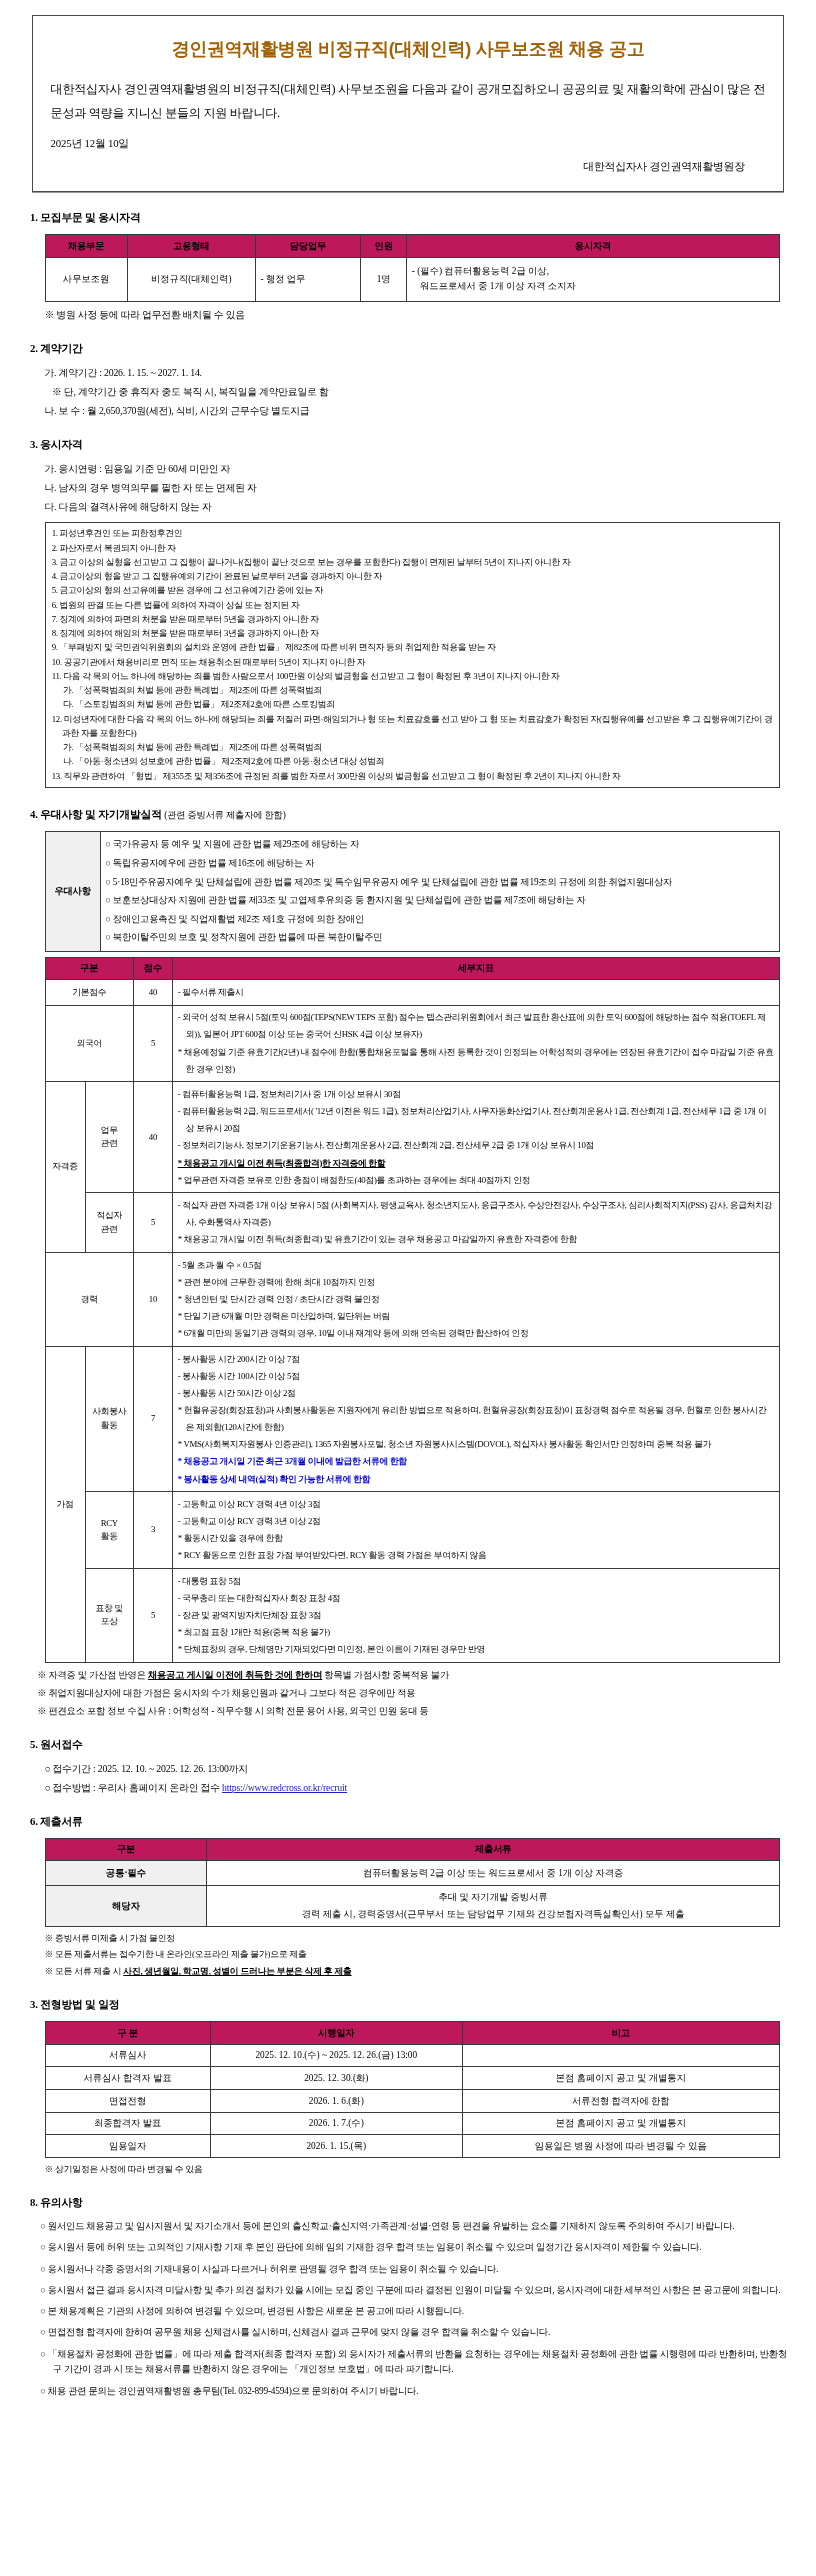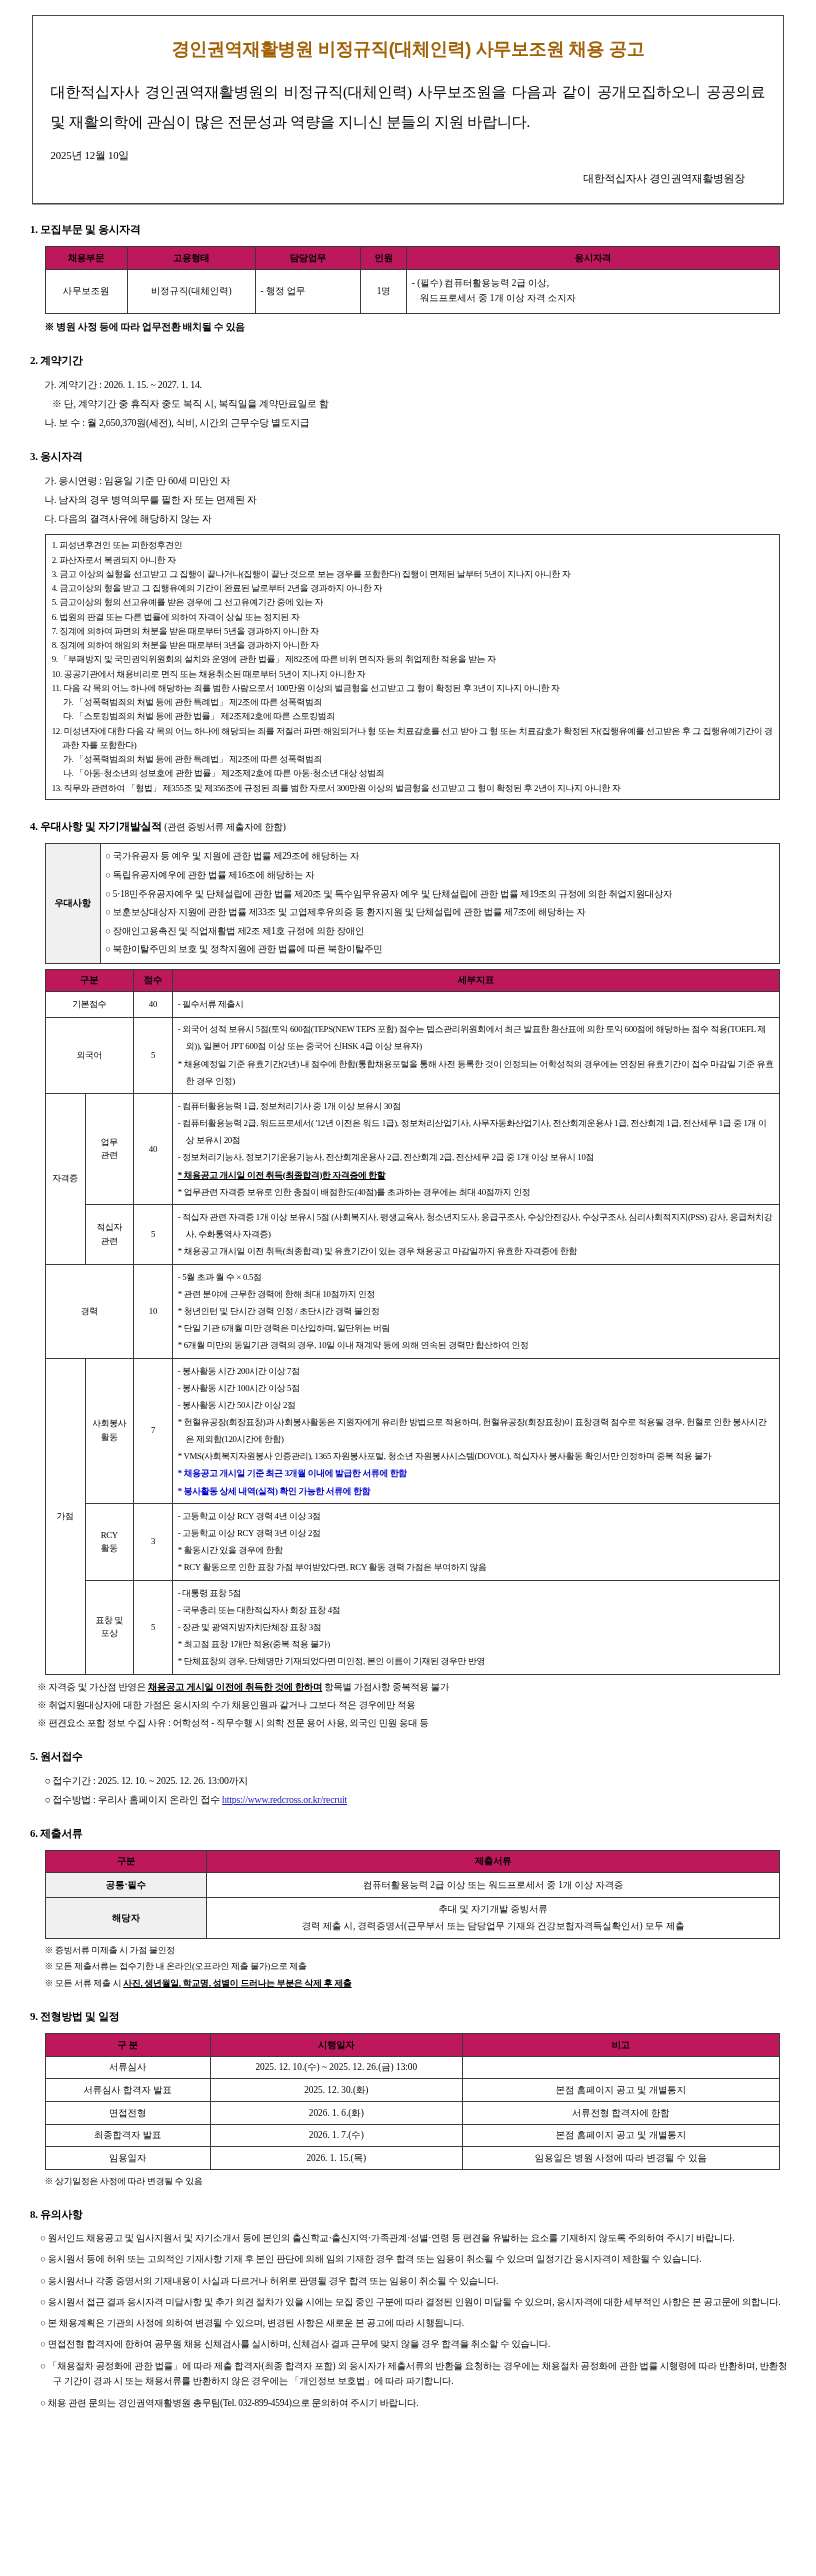--- a/index.html
+++ b/index.html
@@ -31,21 +31,21 @@
   .banner-title {
     text-align: center;
     font-size: 18px;
     font-weight: bold;
     color: #a16207;
     letter-spacing: -0.3px;
     margin: 6.2px 0 13.4px 0;
     font-family: "Liberation Sans", "DejaVu Sans", sans-serif;
   }
   .banner-body {
-    font-size: 15px;
+    font-size: 12px;
     line-height: 2.0;
     text-align: justify;
     letter-spacing: -0.2px;
     margin-bottom: 4.1px;
   }
   .banner-date {
     text-align: left;
     font-size: 10.8px;
     margin-top: 9.3px;
     padding-right: 67px;
@@ -75,21 +75,20 @@
     font-size: 9.8px;
     letter-spacing: -0.2px;
   }
   .lvl2.ind {
     margin-left: 23px;
   }
   .note {
     margin: 4.1px 0 4.1px 15.5px;
     font-size: 9.8px;
     letter-spacing: -0.2px;
-    font-weight: bold;
   }
 
   
   table {
     border-collapse: collapse;
     width: 100%;
     font-size: 9.3px;
   }
   table.framed {
     border-top: 1.5px double #3a3a3a;
@@ -437,21 +436,21 @@
         </tr>
       </tbody>
     </table>
   </div>
   <div class="ast-sm">※ 증빙서류 미제출 시 가점 불인정</div>
   <div class="ast-sm">※ 모든 제출서류는 접수기한 내 온라인(오프라인 제출 불가)으로 제출</div>
   <div class="ast-sm">
     <span>※ 모든 서류 제출 시 </span><span class="bold u">사진, 생년월일, 학교명, 성별이 드러나는 부분은 삭제 후 제출</span>
   </div>
 
-  <div class="sec-h">9. 전형방법 및 일정</div>
+  <div class="sec-h">3. 전형방법 및 일정</div>
   <div class="tbl-wrap">
     <table class="framed sched">
       <thead>
         <tr>
           <th style="width:155px">구 분</th>
           <th style="width:242px">시행일자</th>
           <th>비고</th>
         </tr>
       </thead>
       <tbody>

